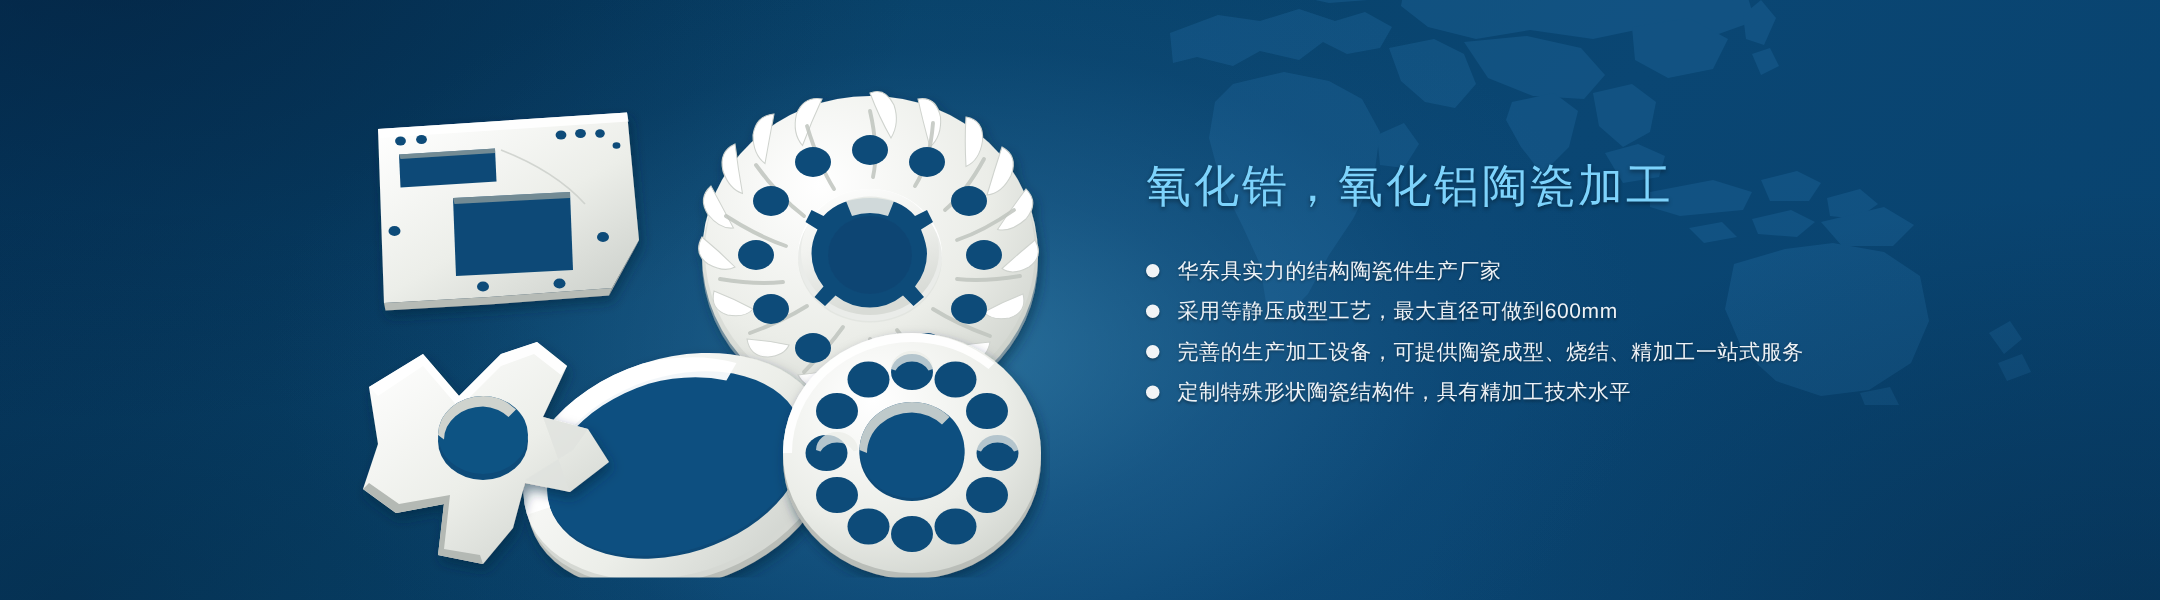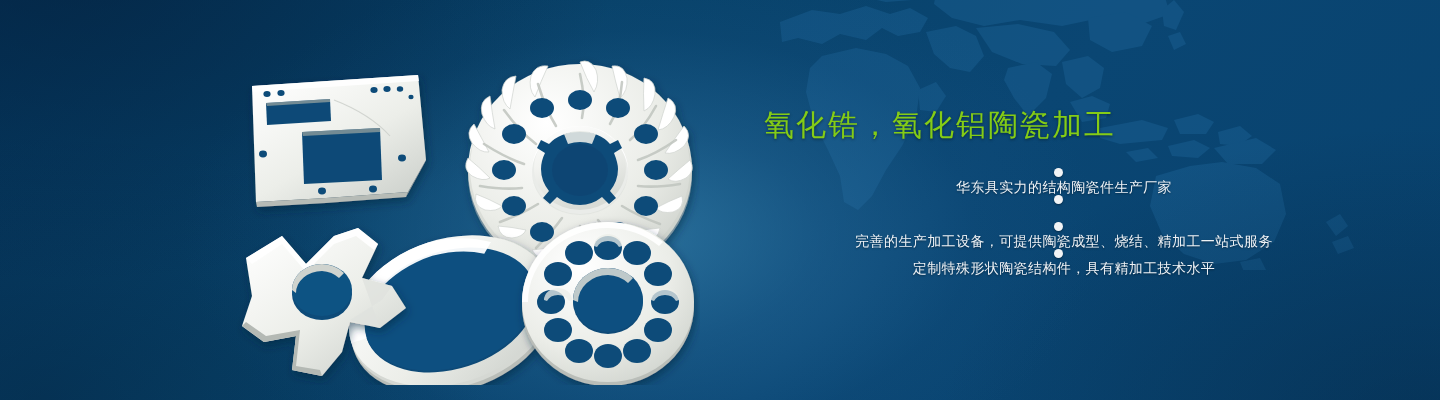--- a/index.html
+++ b/index.html
@@ -39,32 +39,32 @@
   }
   .bg-map svg{display:block;width:100%;height:100%;}
 
   
   .products{position:absolute;left:230px;top:40px;width:470px;height:345px;}
   .products svg{display:block;width:100%;height:100%;}
 
   
   .copy{position:absolute;left:764px;top:104px;width:600px;}
   .headline{
-    color:#84cc16;
+    color:#7dd3fc;
     font-size:30px;
     line-height:42px;
     letter-spacing:2px;
     font-weight:400;
     white-space:nowrap;
     text-shadow:0 1px 3px rgba(0,0,0,0.45);
   }
   .bullets{list-style:none;margin:0;padding:0;margin-top:22px;}
   .bullets li{
     display:flex;align-items:center;
-    height:24px;margin-bottom:3px;flex-direction:column;
+    height:24px;margin-bottom:3px;
   }
   .dot{
     width:9px;height:9px;border-radius:50%;
     background:#f2f4f6;
     flex:0 0 auto;margin-right:12px;
     box-shadow:0 1px 2px rgba(0,0,0,0.35);
   }
   .btext{
     color:#eef2f6;font-size:14px;line-height:20px;
     letter-spacing:0.4px;white-space:nowrap;
@@ -309,20 +309,21 @@
 
   <div class="copy">
     <div class="headline">氧化锆，氧化铝陶瓷加工</div>
     <ul class="bullets">
       <li>
         <span class="dot"></span>
         <span class="btext">华东具实力的结构陶瓷件生产厂家</span>
       </li>
       <li>
         <span class="dot"></span>
+        <span class="btext">采用等静压成型工艺，最大直径可做到600mm</span>
       </li>
       <li>
         <span class="dot"></span>
         <span class="btext">完善的生产加工设备，可提供陶瓷成型、烧结、精加工一站式服务</span>
       </li>
       <li>
         <span class="dot"></span>
         <span class="btext">定制特殊形状陶瓷结构件，具有精加工技术水平</span>
       </li>
     </ul>

